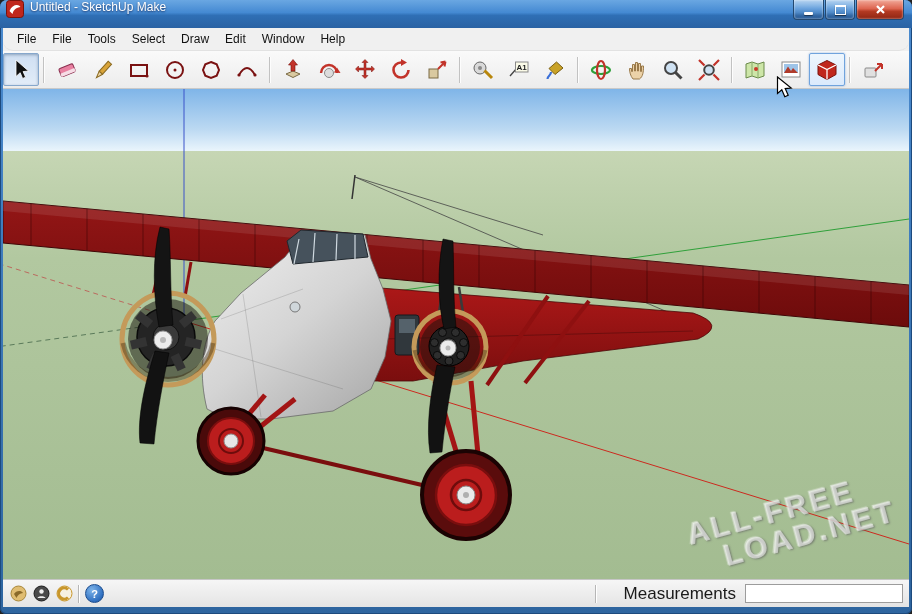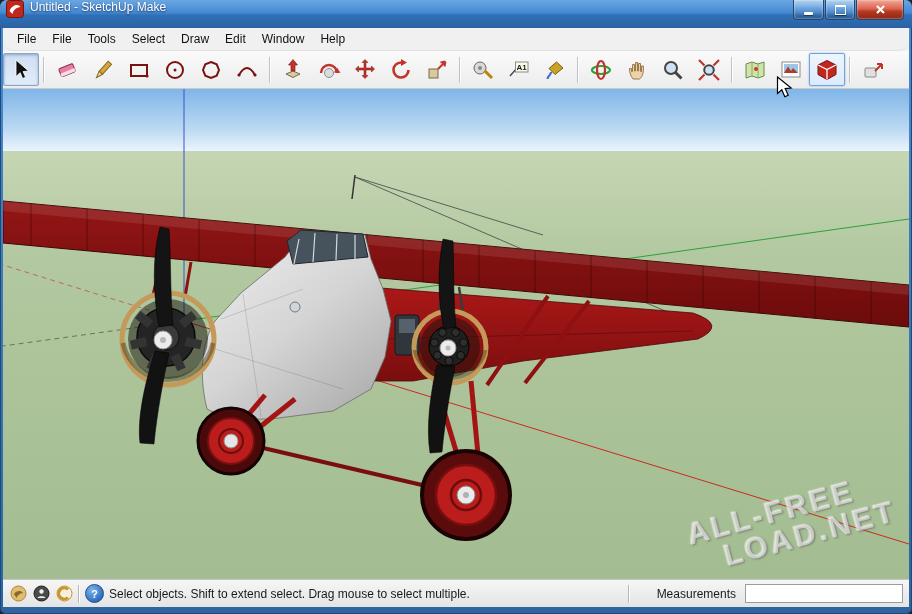--- a/index.html
+++ b/index.html
@@ -47,21 +47,21 @@
   
   .statusbar{height:27px;display:flex;align-items:center;gap:5px;padding:0 6px;
              background:linear-gradient(180deg,#f6f6f6,#e4e4e4);border-top:1px solid #c6c6c6;}
   .sdiv{width:1px;height:18px;background:#b6b6b6;border-right:1px solid #fff;}
   .sicon{width:18px;height:18px;flex:0 0 auto;display:flex;align-items:center;justify-content:center;}
   .help-badge{width:17px;height:17px;border-radius:50%;display:flex;align-items:center;justify-content:center;
               background:radial-gradient(circle at 35% 30%,#7db4ea,#2f6fc0 70%,#1d4f93);
               color:#fff;font-size:11px;font-weight:bold;border:1px solid #1b4c8e;}
   .status-text{font-size:12px;color:#1a1a1a;white-space:nowrap;}
   .spacer{flex:1;}
-  .meas-label{font-size:12px;color:#1a1a1a;margin:0 4px 0 22px;}
+  .meas-label{font-size:17px;color:#1a1a1a;margin:0 4px 0 22px;}
   .meas-input{width:150px;height:17px;border:1px solid #9c9c9c;background:#fff;font-size:11px;padding:0 3px;}
   
   .cursor{position:absolute;left:776px;top:76px;z-index:60;pointer-events:none;}
 </style>
 </head>
 <body>
 
 <div class="window">
 
   <div class="titlebar">
@@ -410,21 +410,20 @@
       <span class="sicon">
         <svg width="17" height="17" viewBox="0 0 17 17">
           <circle cx="8.5" cy="8.5" r="7.5" fill="#f6f0e0" stroke="#c8962a"></circle>
           <path d="M12 4.5 A5.5 5.5 0 1 0 12 12.5" fill="none" stroke="#c8962a" stroke-width="3"></path>
         </svg>
       </span>
       <span class="sdiv"></span>
       <span class="help-badge">
         <span>?</span>
       </span>
-      <span class="status-text">Select objects. Shift to extend select. Drag mouse to select multiple.</span>
       <span class="spacer"></span>
       <span class="sdiv"></span>
       <span class="meas-label">Measurements</span>
       <input class="meas-input" type="text" value="" style="">
     </div>
 
   </div>
 </div>
 
 <div class="cursor">

